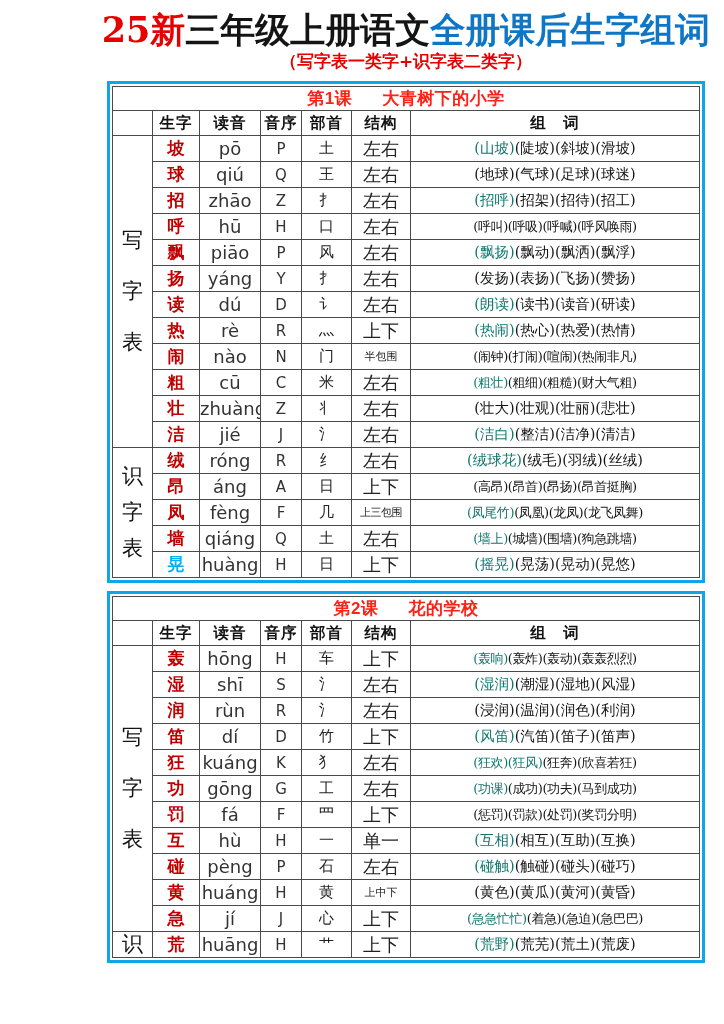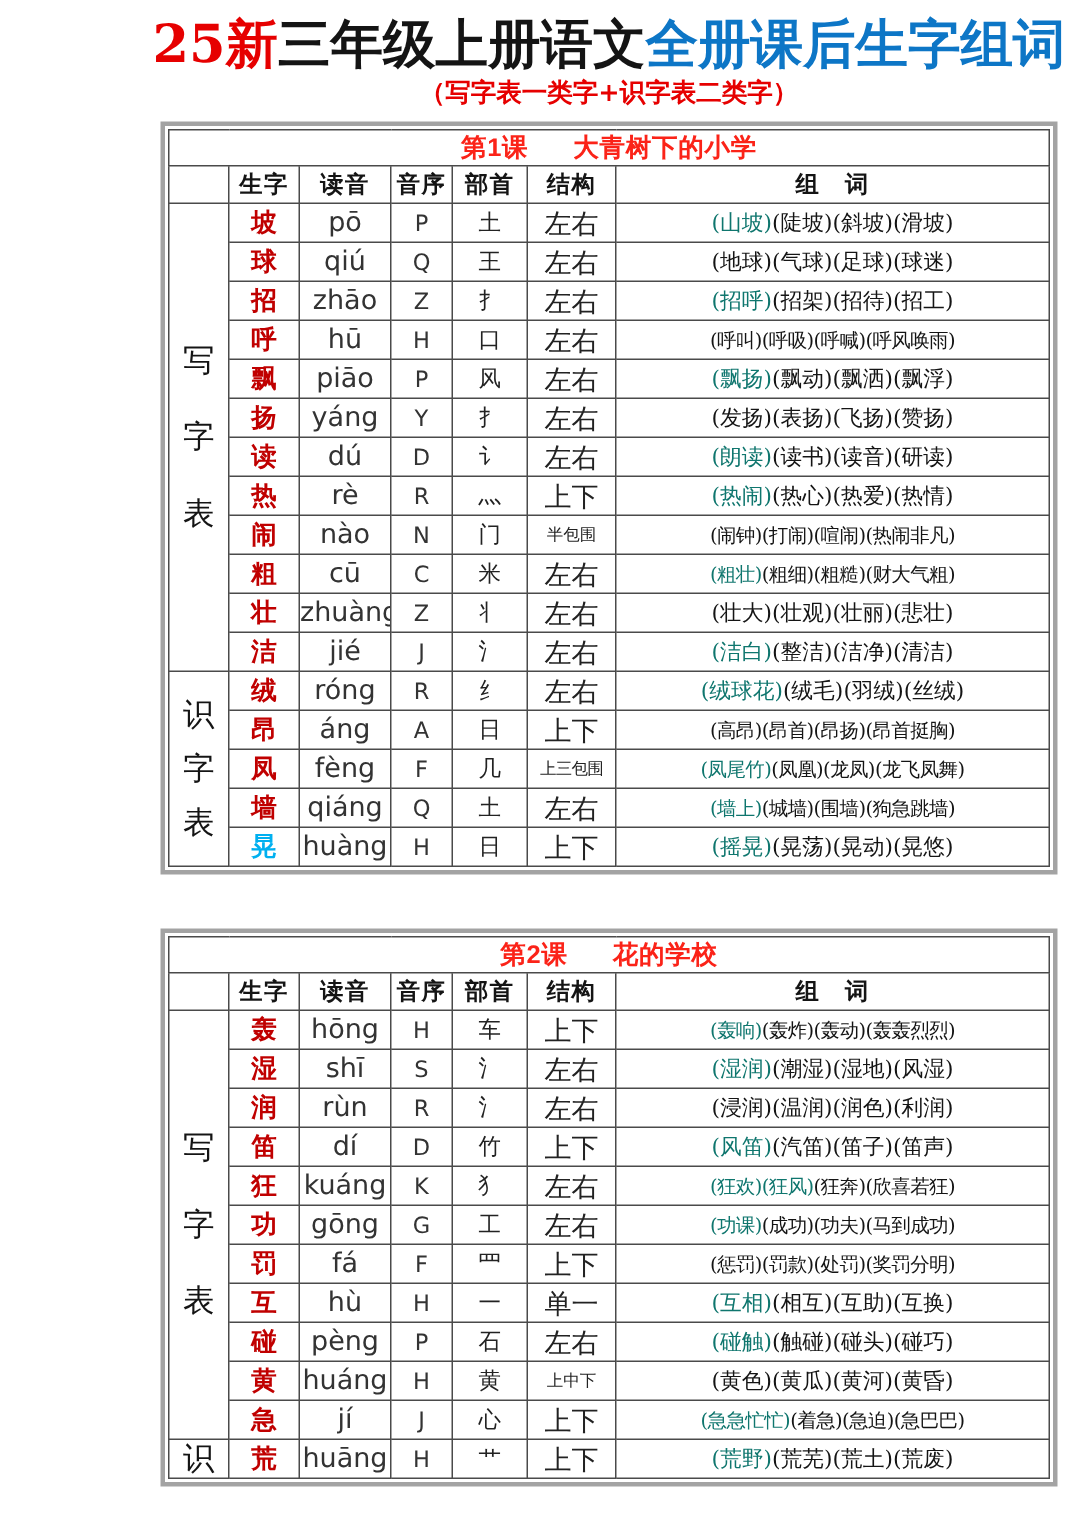--- a/index.html
+++ b/index.html
@@ -21,23 +21,23 @@
   .t-blue  { color:#0d76c6; }
   .subtitle {
     text-align:center; margin-top:1px;
     font-family:"DejaVu Serif","Liberation Serif",serif;
     font-weight:bold; font-size:17px; color:#e60000;
   }
 
   
   .table-wrap {
     width:588px; margin:8px auto 0 auto;
-    border:3px solid #a3a3a3; padding:2px; background:#fff;
-  }
-  .table-wrap + .table-wrap { margin-top:36px; }
+    border:3px solid #0ea5e9; padding:2px; background:#fff;
+  }
+  .table-wrap + .table-wrap { margin-top:8px; }
   table { border-collapse:collapse; width:100%; table-layout:fixed; }
   td { border:1px solid #4a4a4a; text-align:center; vertical-align:middle;
        padding:0; height:25px; overflow:hidden; white-space:nowrap; }
 
   .lesson-row td {
     height:23px; color:#fb2318; font-size:17px; letter-spacing:0.5px;
     font-family:"Liberation Sans",sans-serif; font-weight:600;
   }
   .lsp { display:inline-block; width:30px; }
 

